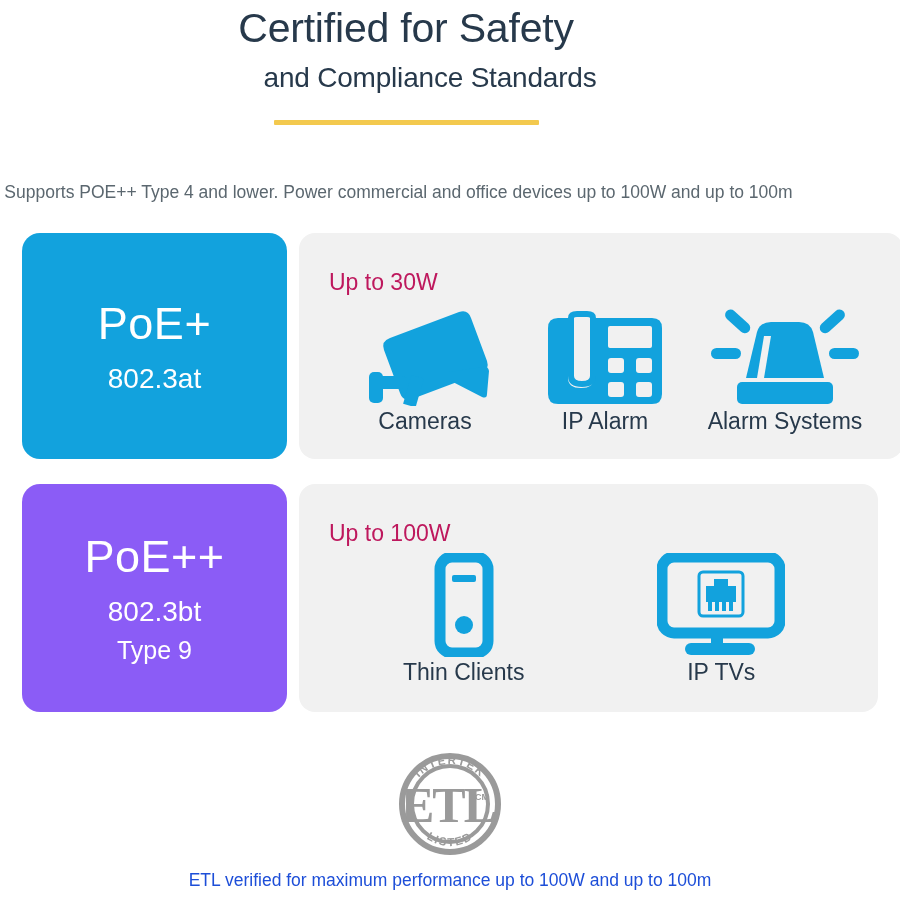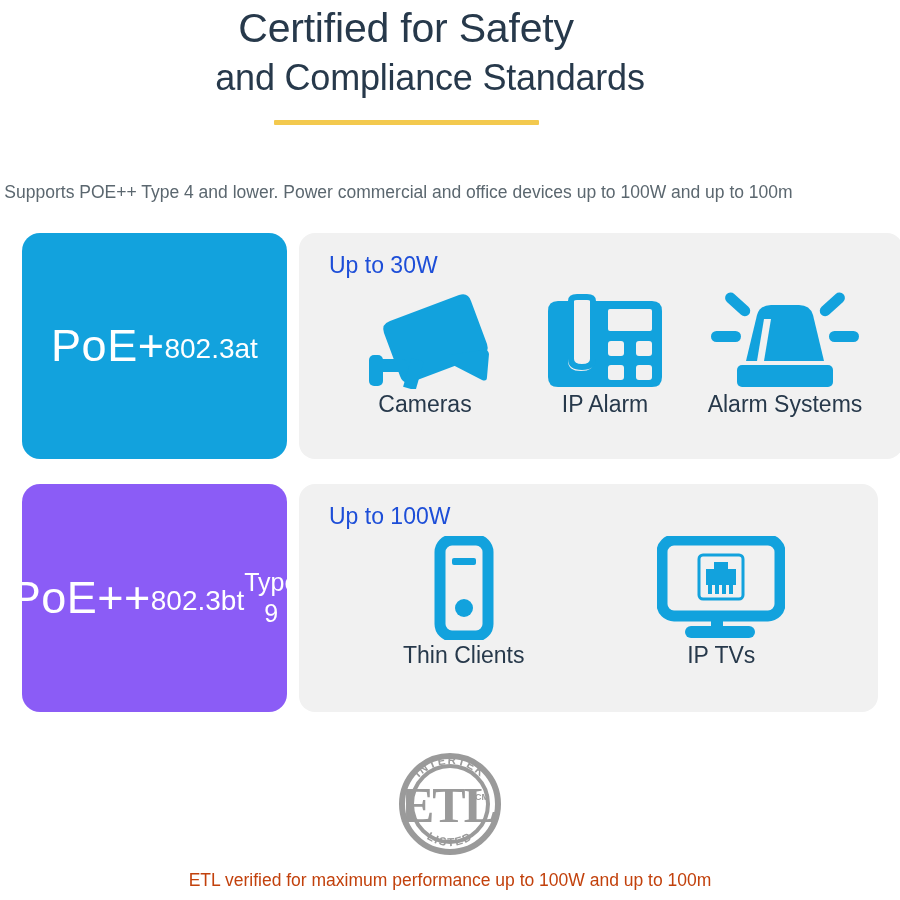--- a/index.html
+++ b/index.html
@@ -27,21 +27,21 @@
     text-align: center;
     padding-top: 4px;
   }
   .title-line {
     color: #27394b;
     font-size: 41px;
     line-height: 49px;
     font-weight: 400;
     letter-spacing: -0.2px;
   }
-  .title-line.l2 { font-size: 36px; padding-left: 48px; }
+  .title-line.l2 { font-size: 28px; padding-left: 48px; }
   .title-rule {
     width: 265px;
     height: 5px;
     background: #f3c94e;
     margin: 18px auto 0 auto;
     border-radius: 1px;
   }
 
   .subtitle {
     position: absolute;
@@ -64,24 +64,25 @@
     gap: 12px;
   }
   .row-1 { top: 233px; height: 226px; }
   .row-2 { top: 484px; height: 228px; }
 
   .badge-card {
     width: 265px;
     flex: 0 0 265px;
     border-radius: 18px;
     display: flex;
-    flex-direction: row;
+    flex-direction: column;
     align-items: center;
     justify-content: center;
     color: #ffffff;
+    gap: 8px;
   }
   .badge-card.blue { background: #12a2dd; }
   .badge-card.dark { background: #8b5cf6; }
 
   .badge-name {
     font-size: 45px;
     line-height: 52px;
     font-weight: 400;
     letter-spacing: 0.5px;
   }
@@ -102,22 +103,23 @@
   .panel {
     flex: 1 1 auto;
     background: #f1f1f1;
     border-radius: 16px;
     position: relative;
     padding: 18px 22px 12px 30px;
   }
   .panel-heading {
     font-size: 23px;
     line-height: 28px;
-    color: #1d4ed8;
-    font-weight: 400;
+    color: #be185d;
+    font-weight: 400;
+    margin-top: 17px;
   }
 
   .devices {
     display: flex;
     justify-content: space-around;
     align-items: flex-end;
     margin-top: 6px;
     padding: 0 6px;
   }
   .device {
@@ -150,21 +152,21 @@
     justify-content: center;
   }
   .footer-note {
     position: absolute;
     top: 868px;
     left: 0;
     width: 900px;
     text-align: center;
     font-size: 17.5px;
     line-height: 24px;
-    color: #c2410c;
+    color: #1d4ed8;
   }
 </style>
 </head>
 <body>
 
 <div class="page">
 
   <div class="header">
     <div class="title-line">Certified for Safety</div>
     <div class="title-line l2">and Compliance Standards</div>

